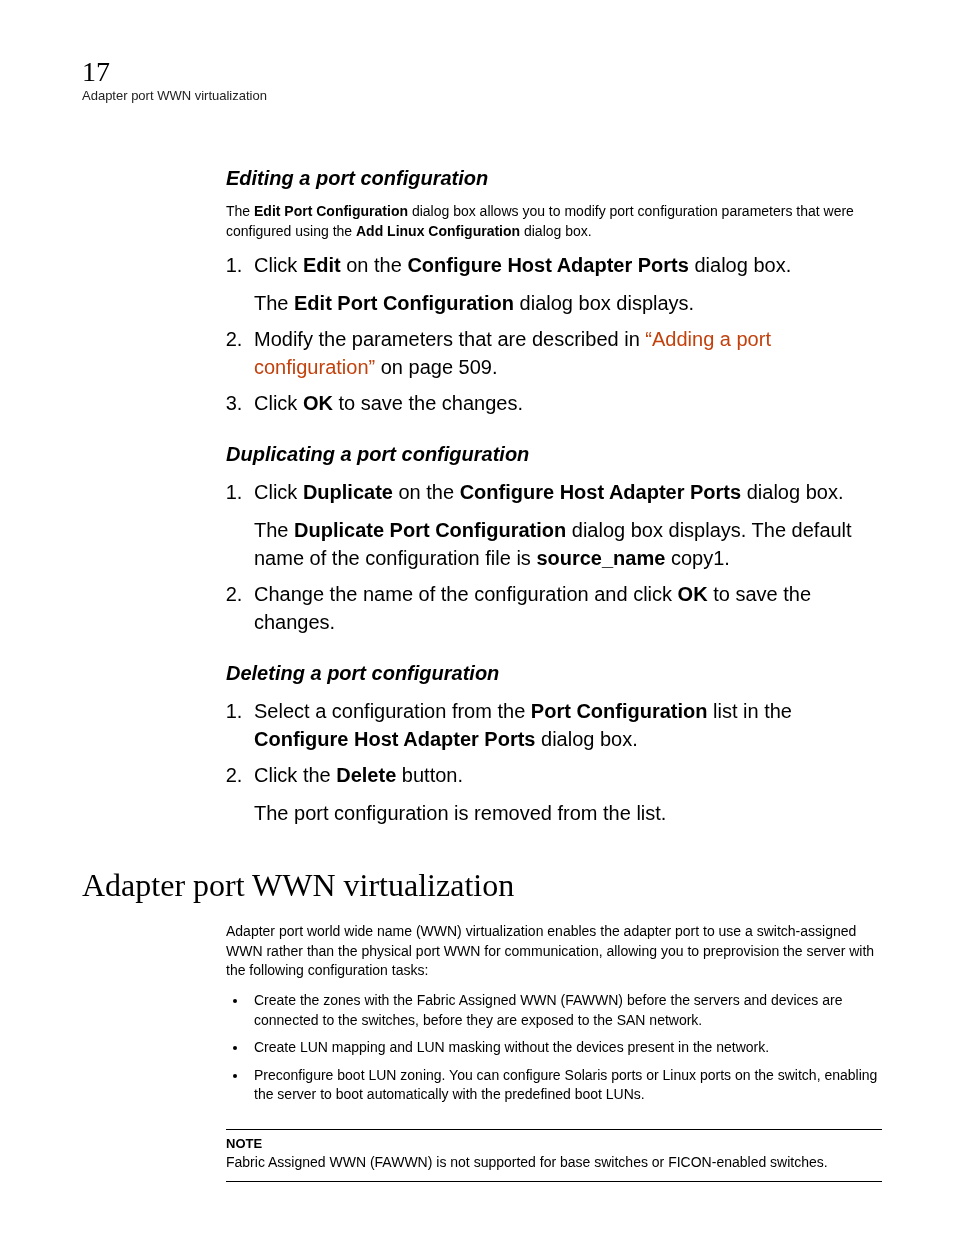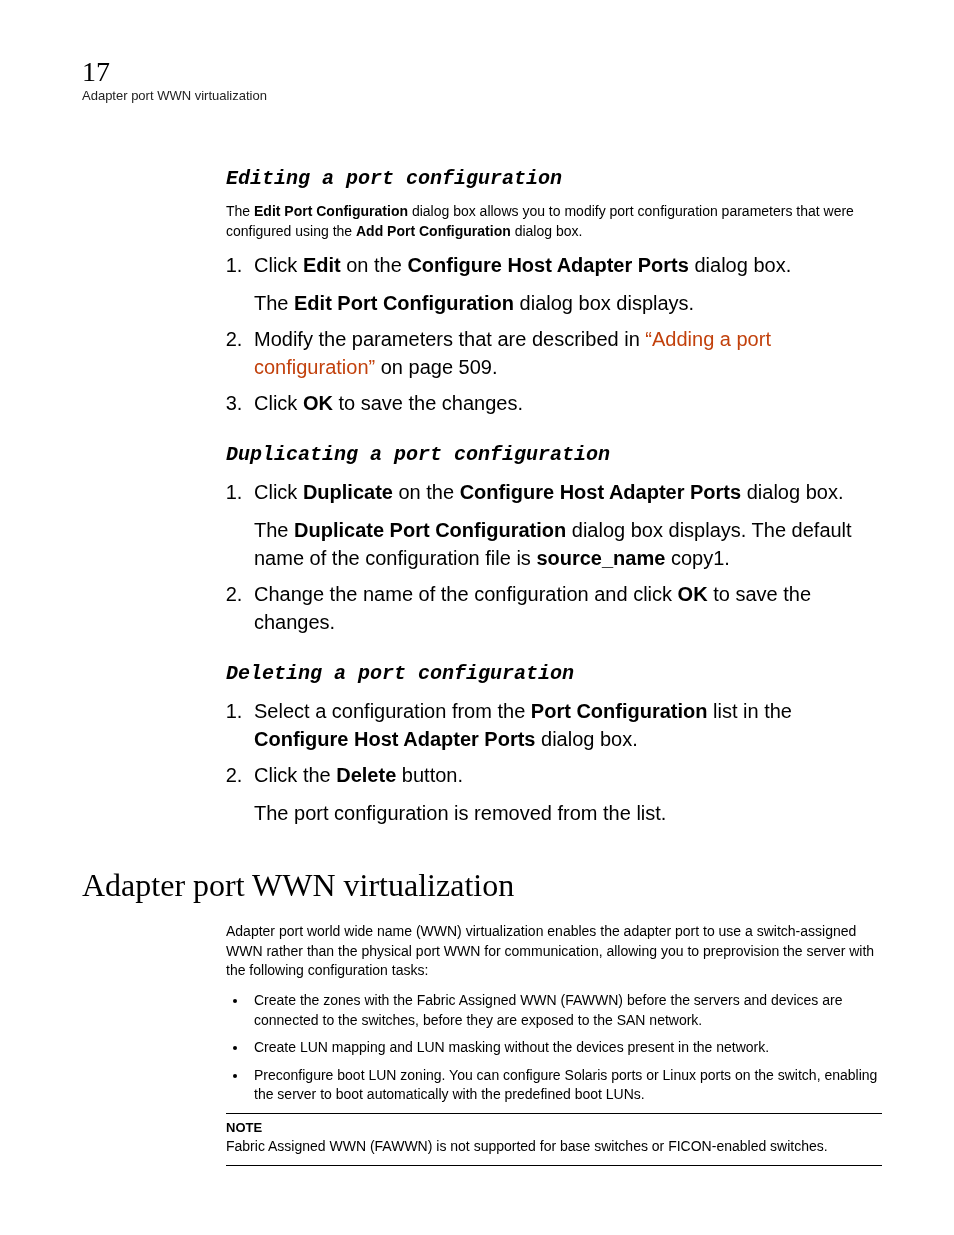--- a/index.html
+++ b/index.html
@@ -30,21 +30,21 @@
   }
   .headtitle {
     font-size: 13px;
     color: #222;
   }
   .body-block {
     margin-left: 144px;
     margin-right: 0;
   }
   h3.section {
-    font-family: Liberation Mono, monospace;
+    font-family: Liberation Sans, sans-serif;
     font-style: italic;
     font-weight: 700;
     font-size: 20px;
     margin: 26px 0 12px 0;
   }
   .para {
     font-size: 14px;
     line-height: 1.4;
     margin: 0 0 10px 0;
   }
@@ -58,21 +58,21 @@
     line-height: 1.4;
     padding-left: 6px;
     margin-bottom: 8px;
   }
   ol.steps > li .sub {
     margin-top: 10px;
   }
   ul.bullets {
     list-style: disc;
     padding-left: 22px;
-    margin: 0 0 8px 0;
+    margin: 0 0 24px 0;
   }
   ul.bullets > li {
     font-size: 14px;
     line-height: 1.4;
     padding-left: 6px;
     margin-bottom: 8px;
   }
   .b { font-weight: 700; }
   a.xref {
     color: #c2410c;
@@ -109,21 +109,21 @@
   <div class="running-head">
     <span class="chapnum">17</span>
     <span class="headtitle">Adapter port WWN virtualization</span>
   </div>
 
   <div class="body-block">
 
     <h3 class="section">Editing a port configuration</h3>
 
     <p class="para">
-      <span>The </span><span class="b">Edit Port Configuration</span><span> dialog box allows you to modify port configuration parameters that were configured using the </span><span class="b">Add Port Configuration</span><span> dialog box.</span>
+      <span>The </span><span class="b">Edit Port Configuration</span><span> dialog box allows you to modify port configuration parameters that were configured using the </span><span class="b">Add Linux Configuration</span><span> dialog box.</span>
     </p>
 
     <ol class="steps">
       <li>
         <span>Click </span><span class="b">Edit</span><span> on the </span><span class="b">Configure Host Adapter Ports</span><span> dialog box.</span>
         <div class="sub">
           <span>The </span><span class="b">Edit Port Configuration</span><span> dialog box displays.</span>
         </div>
       </li>
       <li>

